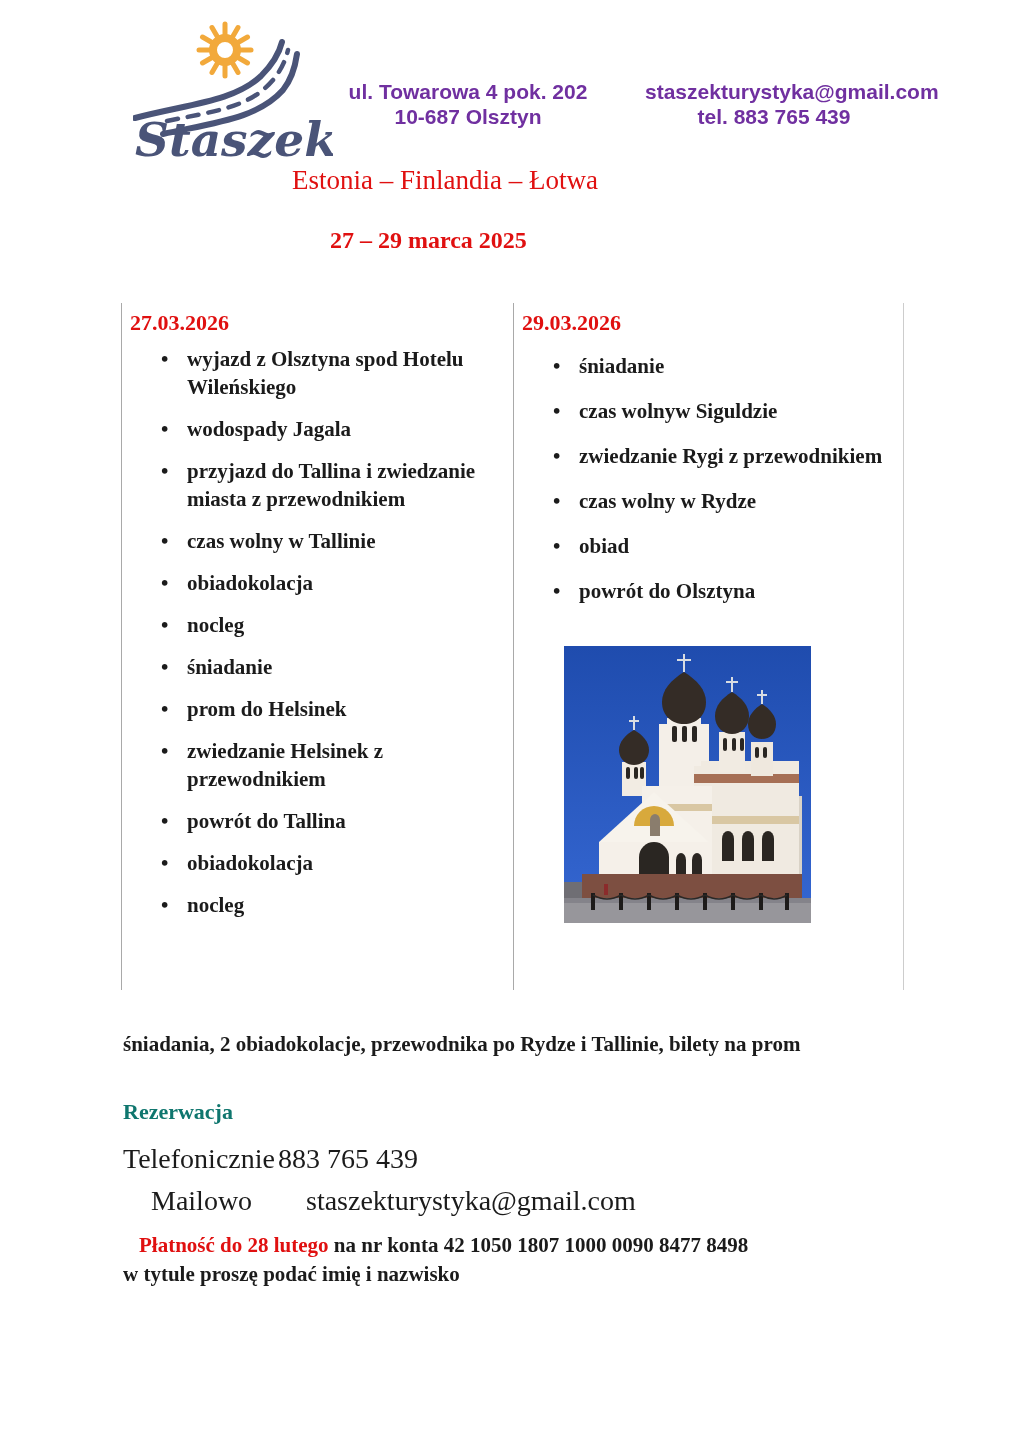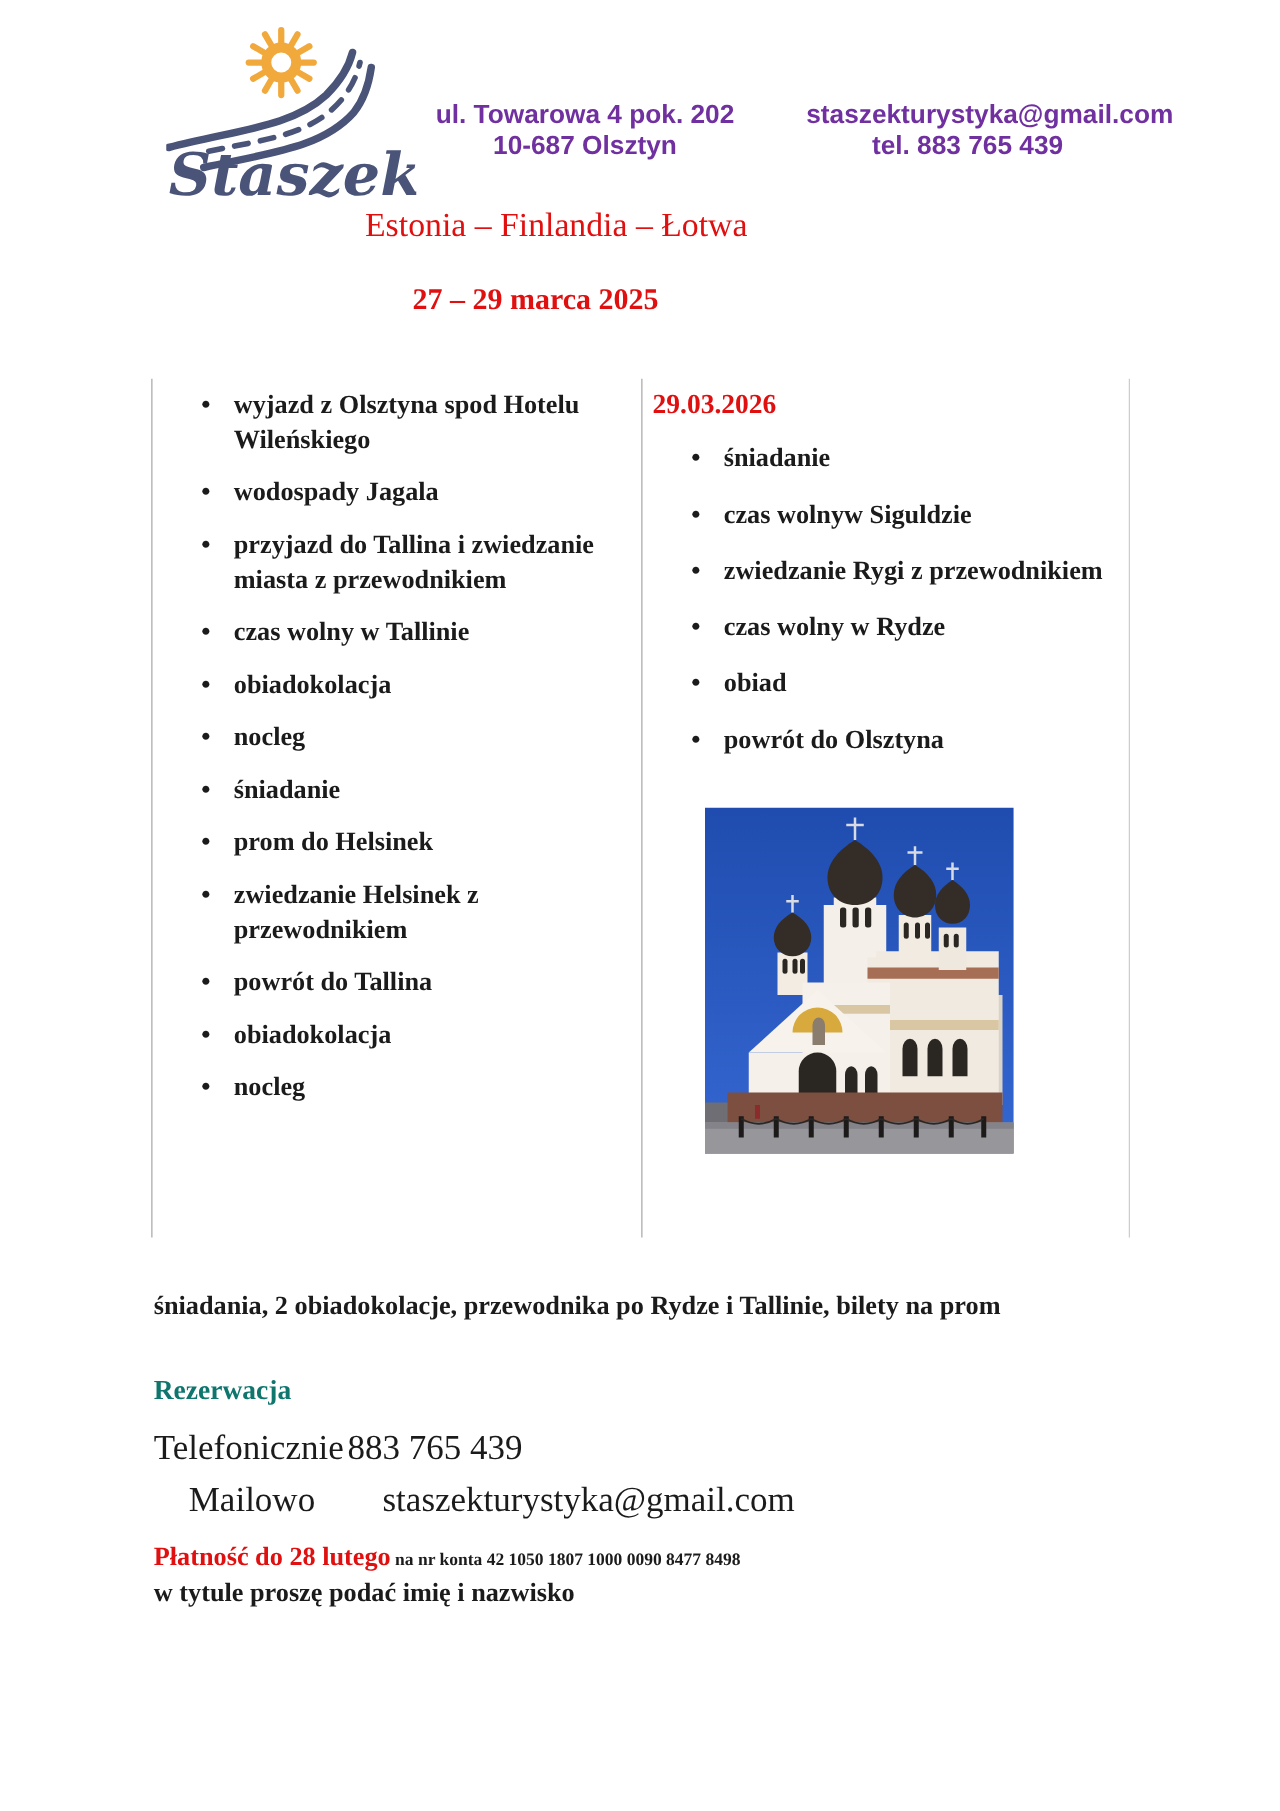--- a/index.html
+++ b/index.html
@@ -66,22 +66,22 @@
     position:absolute;left:123px;top:1099px;
     font-size:22px;font-weight:bold;color:#0f766e;
   }
   .contact-row{
     position:absolute;left:123px;font-size:28px;font-weight:normal;white-space:nowrap;
   }
   .contact-row .lbl{display:inline-block;width:155px;}
   .row-phone{top:1143px;}
   .row-mail{top:1185px;margin-left:28px;}
   .payment{position:absolute;left:123px;top:1233px;width:740px;font-weight:bold;}
-  .payment .pay-red{font-size:21px;color:#e01010;}
-  .payment .pay-black{font-size:14px;}
+  .payment .pay-red{font-size:21px;color:#e01010;margin-left:16px;}
+  .payment .pay-black{font-size:21px;}
   .payment .line2{font-size:21px;line-height:29px;margin-top:2px;}
 </style>
 </head>
 <body>
 
 <div class="page">
 
   <svg class="logo" viewBox="0 0 200 150" aria-hidden="true">
 
     <g stroke="#f2a93b" stroke-width="5" stroke-linecap="round">
@@ -115,20 +115,21 @@
   <div class="contact mailblk">
     <div>staszekturystyka@gmail.com</div>
     <div>tel. 883 765 439</div>
   </div>
 
   <div class="doc-title">Estonia – Finlandia – Łotwa</div>
   <div class="doc-subtitle">27 – 29 marca 2025</div>
 
   <div class="itinerary">
     <div class="col col1">
+      <h3 class="day-heading">27.03.2026</h3>
       <ul class="items">
         <li>
             <span class="b">•</span>
             <span class="t">wyjazd z Olsztyna spod Hotelu Wileńskiego</span>
           </li>
         <li>
             <span class="b">•</span>
             <span class="t">wodospady Jagala</span>
           </li>
         <li>

